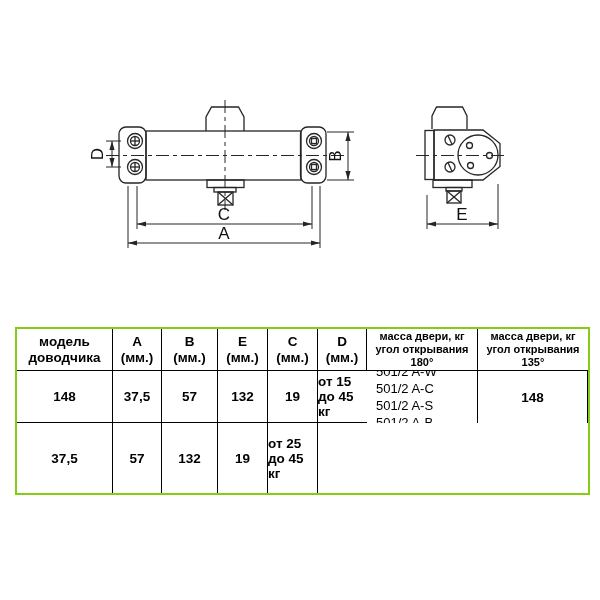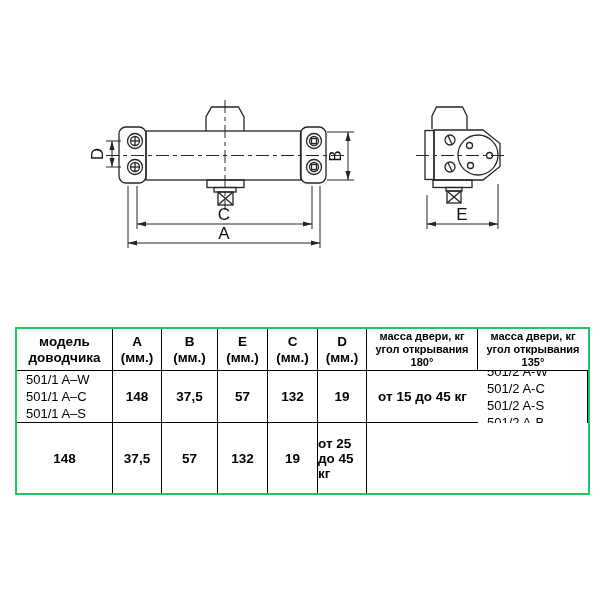--- a/index.html
+++ b/index.html
@@ -5,21 +5,21 @@
   html,body{margin:0;padding:0;background:#fff;}
   #screen{
     position:relative;width:600px;height:600px;background:#fff;overflow:hidden;
     font-family:"Liberation Sans",sans-serif;color:#000;
   }
   #drawing{position:absolute;left:0;top:0;}
   .dim-label{font-family:"Liberation Sans",sans-serif;font-size:17px;fill:#111;}
   
   #spec-table{
     position:absolute;left:15px;top:327px;width:571px;height:164px;
-    border:2px solid #22c55e;display:grid;
+    border:2px solid #84cc16;display:grid;
     grid-template-columns:96px 49px 56px 50px 50px 49px 111px 110px;
     grid-template-rows:42px 52px 70px;
     background:#fff;
   }
   .cell{
     box-sizing:border-box;border-right:1.5px solid #000;border-bottom:1.5px solid #000;
     display:flex;flex-direction:column;justify-content:center;align-items:center;
     overflow:hidden;
   }
   .cell.last-col{border-right:none;}
@@ -192,25 +192,20 @@
       <div>масса двери, кг</div>
       <div>угол открывания</div>
       <div>180°</div>
     </div>
     <div class="cell head small last-col">
       <div>масса двери, кг</div>
       <div>угол открывания</div>
       <div>135°</div>
     </div>
 
-    <div class="cell model-cell">
-      <div>501/1 A–W</div>
-      <div>501/1 A–C</div>
-      <div>501/1 A–S</div>
-    </div>
     <div class="cell value-cell">148</div>
     <div class="cell value-cell">37,5</div>
     <div class="cell value-cell">57</div>
     <div class="cell value-cell">132</div>
     <div class="cell value-cell">19</div>
     <div class="cell value-cell last-col">от 15 до 45 кг</div>
 
     <div class="cell model-cell last-row">
       <div>501/2 A-W</div>
       <div>501/2 A-C</div>

